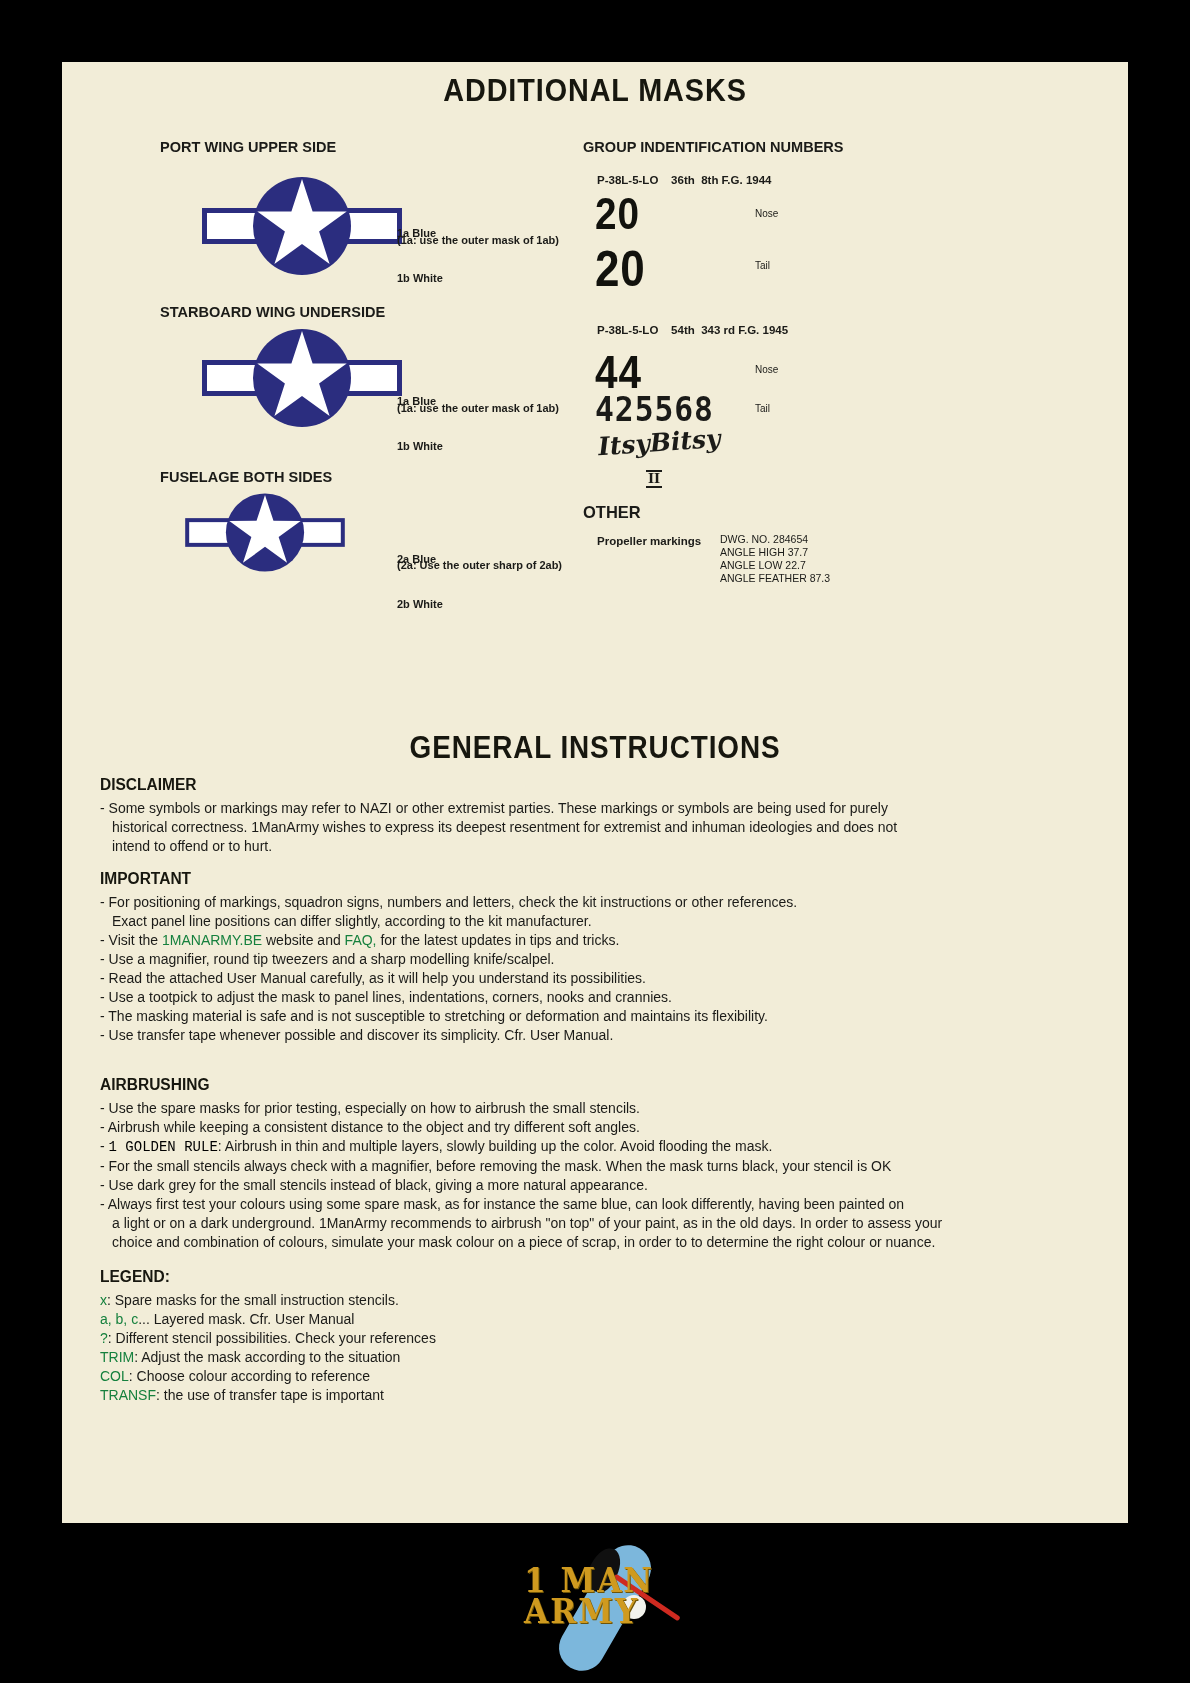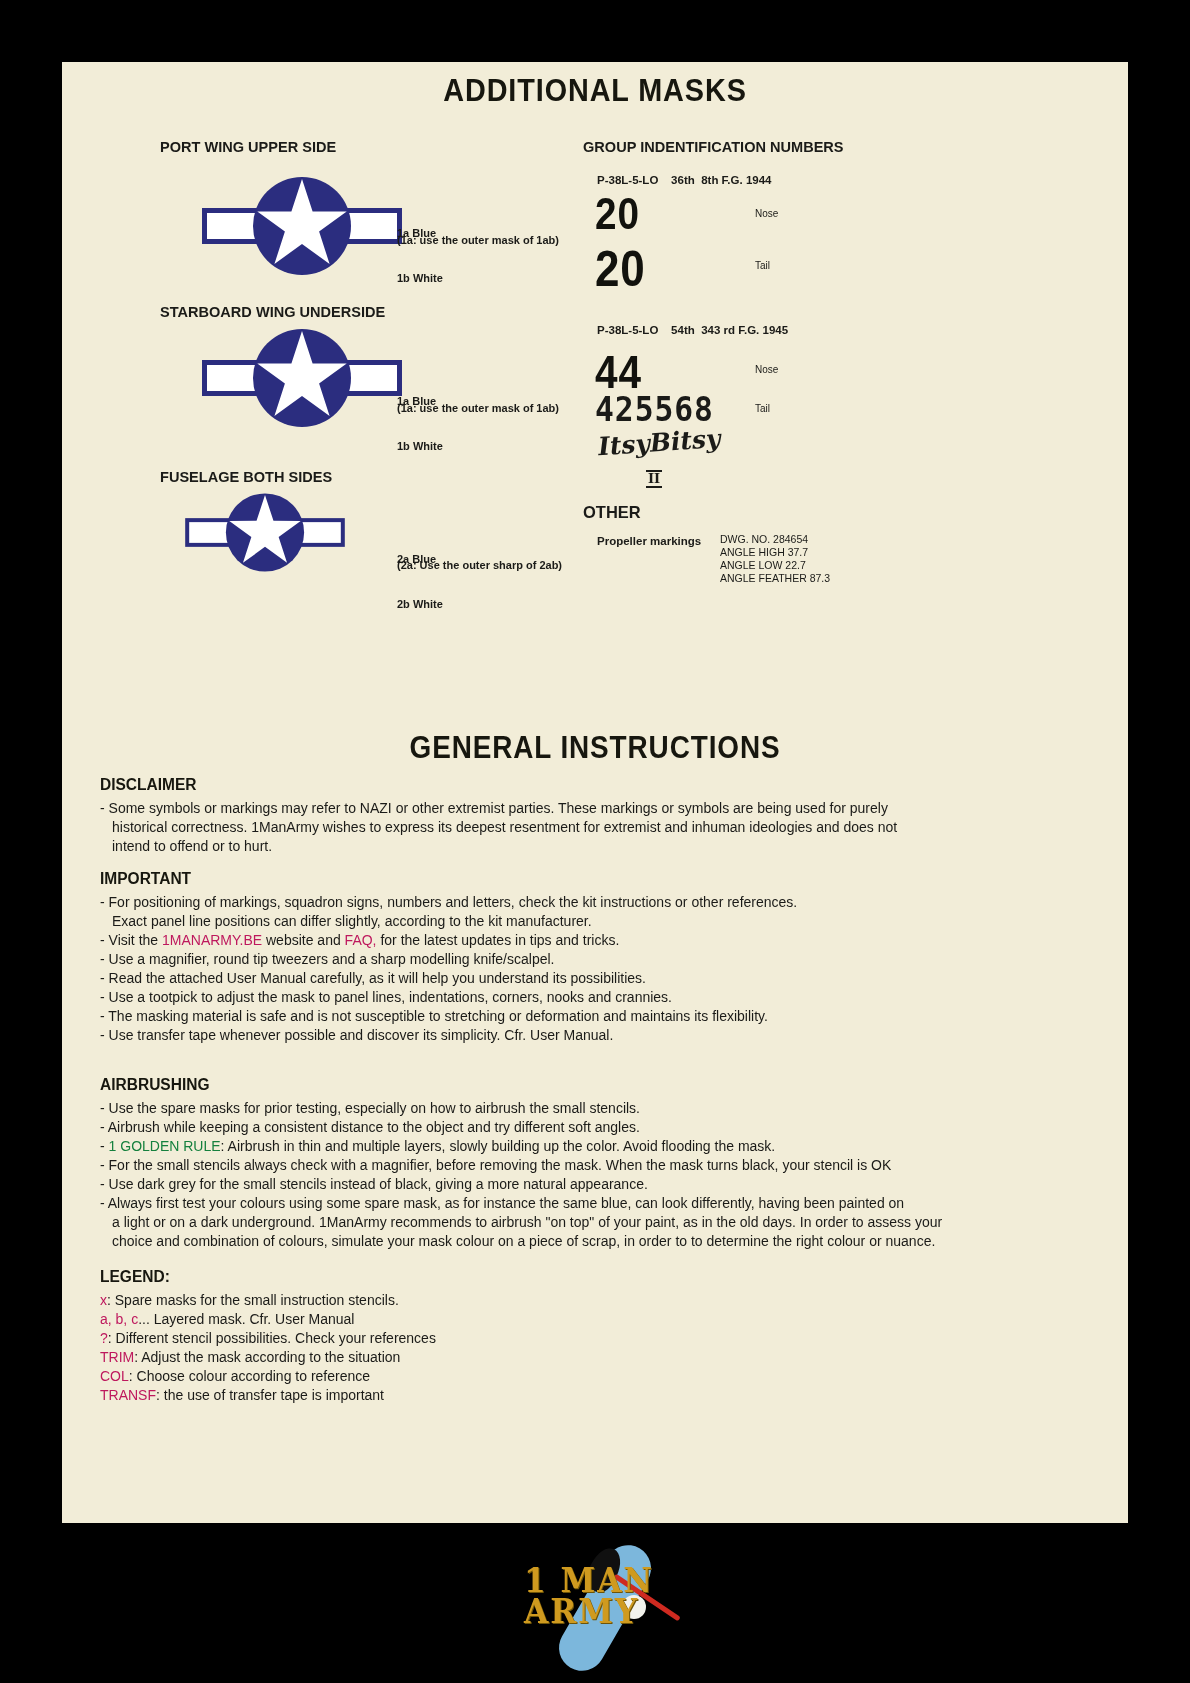--- a/index.html
+++ b/index.html
@@ -25,22 +25,22 @@
   .poslabel{font-size:10px;font-weight:normal;}
   .script{font-family:"DejaVu Serif",serif;font-style:italic;font-weight:bold;font-size:25px;
        display:inline-block;transform:rotate(-4deg);}
   .roman{font-family:"DejaVu Serif",serif;font-weight:bold;font-size:13px;
        border-top:2px solid #1b1b18;border-bottom:2px solid #1b1b18;padding:0 2px;display:inline-block;line-height:1.1;}
   .sec-h{font-size:16px;font-weight:bold;transform:scaleX(.97);transform-origin:left;margin-bottom:5px;color:#17170f;}
   .other-h{font-size:17px;font-weight:bold;transform:scaleX(.97);transform-origin:left;}
   .gsec{position:absolute;left:38px;width:990px;}
   .gline{font-size:14px;line-height:19px;white-space:nowrap;}
   .gline.ind{padding-left:12px;}
-  .c-blue{color:#be185d;}
-  .c-red{color:#15803d;}
+  .c-blue{color:#15803d;}
+  .c-red{color:#000000;font-family:Liberation Mono, monospace;}
   .other-val{font-size:10.5px;font-weight:normal;line-height:13px;}
   
   .logo{position:absolute;left:520px;top:1543px;width:200px;height:112px;}
   .blade{position:absolute;left:62px;top:-4px;width:46px;height:138px;background:#7cb7dc;
        border-radius:24px;transform:rotate(30deg);}
   .pilot{position:absolute;left:70px;top:4px;width:28px;height:46px;background:#101010;
        border-radius:55% 55% 45% 45%;transform:rotate(26deg);}
   .cloud{position:absolute;left:102px;top:52px;width:24px;height:24px;background:#f2f2ec;border-radius:50%;
        box-shadow:16px 6px 0 3px #f0f0e9, 30px 14px 0 1px #ececе3, 6px 20px 0 4px #f0f0e9,
                   24px 26px 0 3px #ececе3, 38px 28px 0 0 #e7e7de, 14px 34px 0 1px #eeeee6;}

